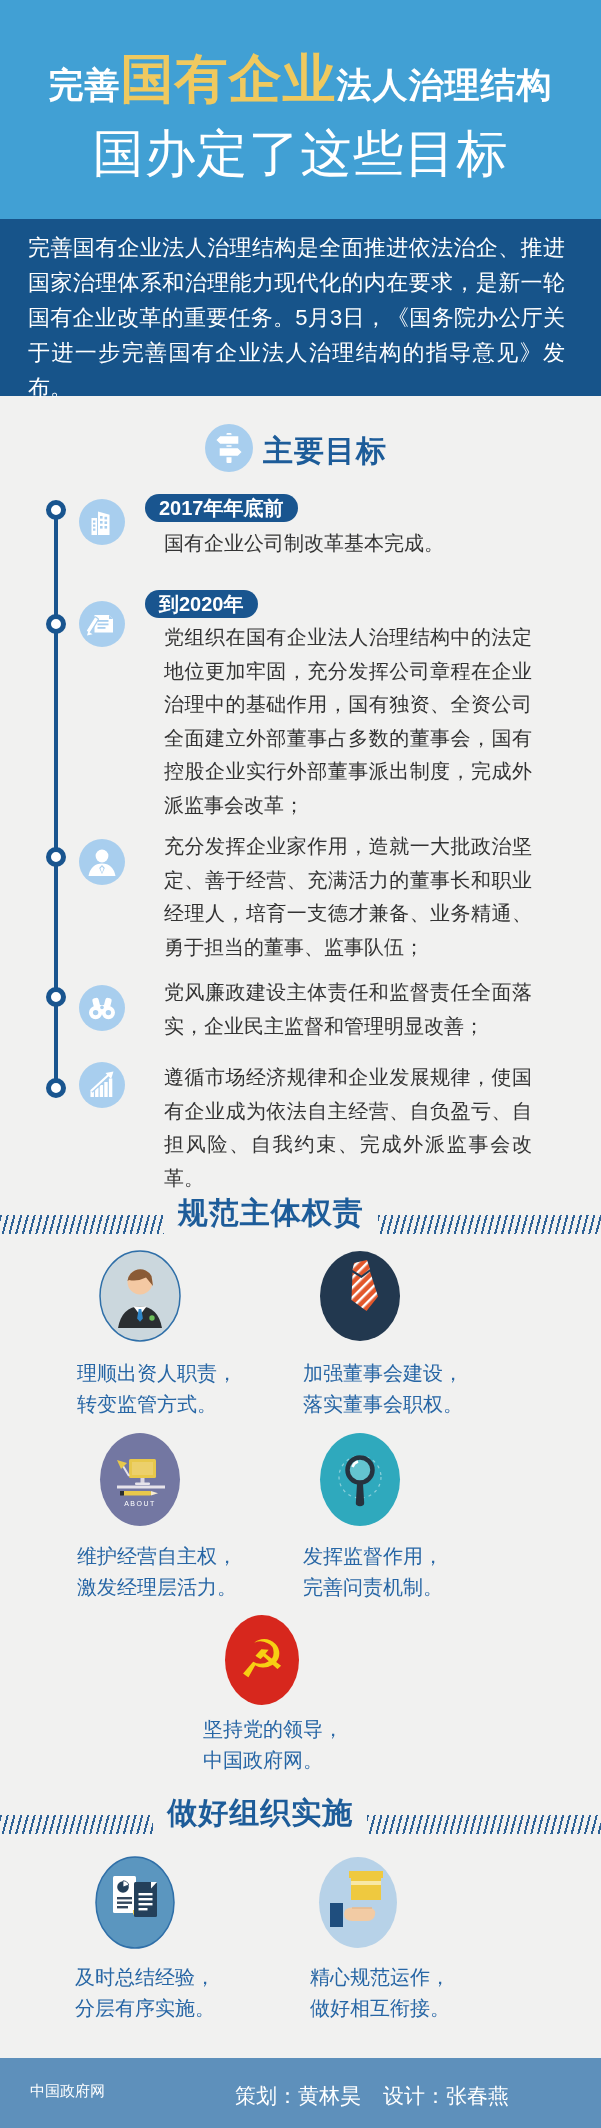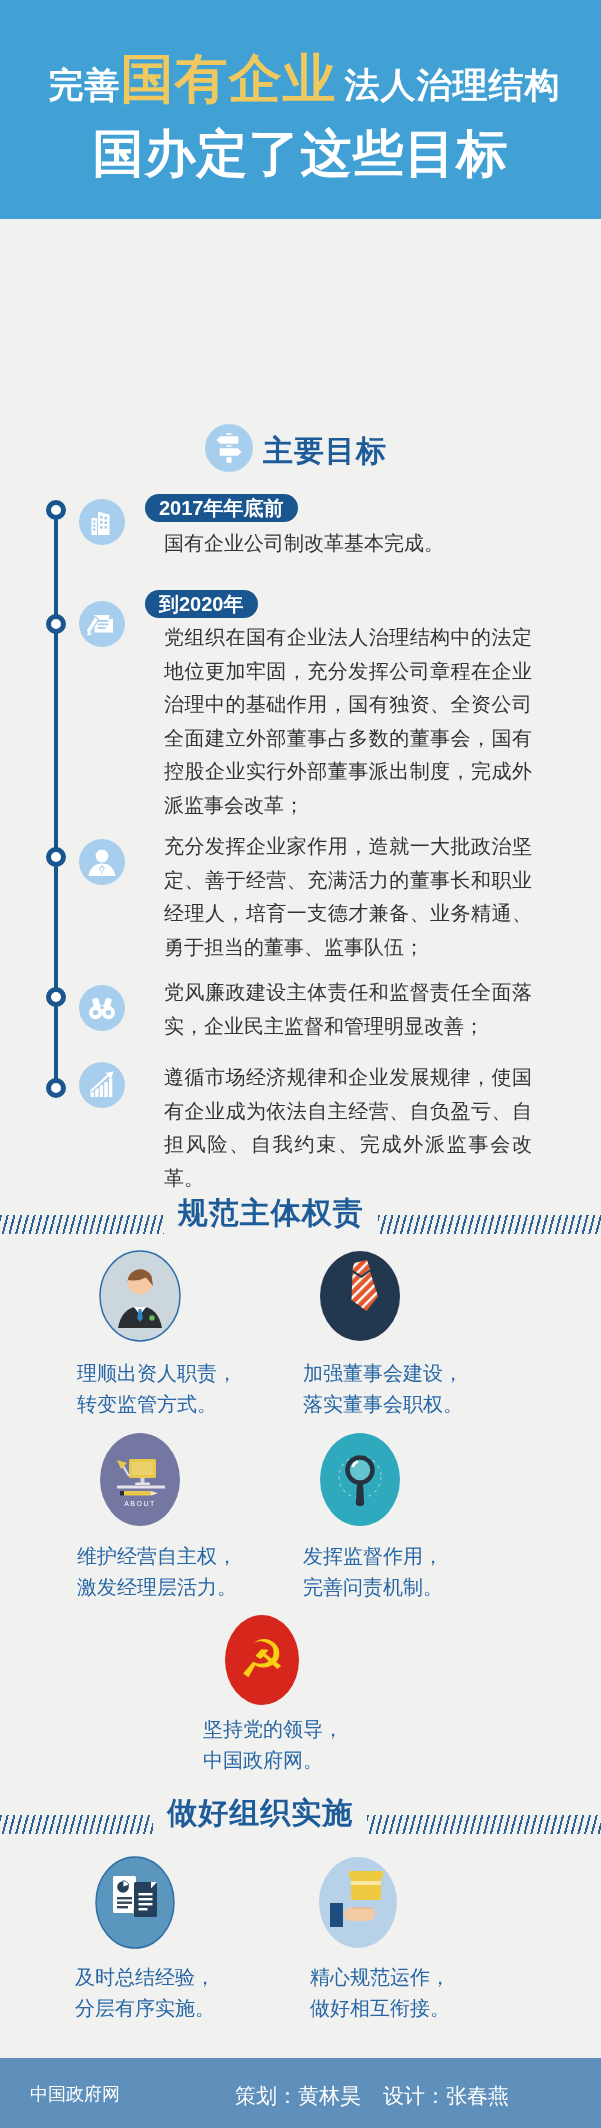--- a/index.html
+++ b/index.html
@@ -2,23 +2,23 @@
 <html><head>
 <meta charset="utf-8">
 <style>
   html,body{margin:0;padding:0;}
   body{font-family:"Liberation Sans","DejaVu Sans",sans-serif;background:#888;}
   .poster{position:relative;width:601px;height:2128px;margin:0 auto;background:#F1F1F0;overflow:hidden;}
 
   
   .hdr{position:absolute;top:0;left:0;width:601px;height:219px;background:#41A0D4;}
   .t1{position:absolute;top:0;left:0;width:100%;padding-top:44px;text-align:center;white-space:nowrap;color:#fff;font-weight:bold;}
-  .t1 .seg-s{font-size:35px;letter-spacing:1px;margin-left:8px;}
+  .t1 .seg-s{font-size:35px;letter-spacing:1px;}
   .t1 .seg-b{font-size:53px;color:#EFC95F;letter-spacing:1px;text-align:right;}
-  .t2{position:absolute;top:120px;left:0;width:100%;text-align:center;color:#fff;font-weight:bold;font-size:51px;letter-spacing:1px;white-space:nowrap;}
+  .t2{position:absolute;top:120px;left:0;width:100%;text-align:center;color:#fff;font-weight:normal;font-size:51px;letter-spacing:1px;white-space:nowrap;}
 
   
   .intro{position:absolute;top:219px;left:0;width:601px;height:177px;background:#17548A;box-sizing:border-box;padding:11px 36px 0 28px;}
   .intro p{margin:0;color:#fff;font-size:22px;line-height:35px;text-align:justify;}
 
   
   .sec-head-icon{position:absolute;left:205px;top:424px;width:48px;height:48px;}
   .sec-head-txt{position:absolute;left:263px;top:431px;font-size:30px;font-weight:bold;color:#1D5C99;letter-spacing:1px;}
 
   
@@ -33,35 +33,38 @@
   .stripe{height:19px;background:repeating-linear-gradient(105deg,#2E6296 0px,#2E6296 2px,rgba(0,0,0,0) 2px,rgba(0,0,0,0) 6.5px);}
   .stripe-title{font-size:30px;font-weight:bold;color:#1D5C99;margin:0 14px;white-space:nowrap;letter-spacing:1px;}
 
   
   .card-icon{position:absolute;}
   .caption{position:absolute;font-size:20px;line-height:31px;color:#2766A5;white-space:nowrap;}
   .caption span{display:block;}
 
   
   .ftr{position:absolute;top:2058px;left:0;width:601px;height:70px;background:#5E90BB;color:#fff;}
-  .ftr-site{position:absolute;left:30px;top:24px;font-size:18px;}
+  .ftr-site{position:absolute;left:30px;top:24px;font-size:15px;}
   .ftr-credits{position:absolute;left:235px;top:24px;font-size:21px;display:flex;gap:22px;white-space:nowrap;}
 </style>
 </head>
 <body>
 
 <div class="poster">
 
   <div class="hdr">
     <div class="t1">
       <span class="seg-s">完善</span><span class="seg-b">国有企业</span><span class="seg-s">法人治理结构</span>
     </div>
     <div class="t2">国办定了这些目标</div>
   </div>
 
+  <div class="intro">
+    <p>完善国有企业法人治理结构是全面推进依法治企、推进国家治理体系和治理能力现代化的内在要求，是新一轮国有企业改革的重要任务。5月3日，《国务院办公厅关于进一步完善国有企业法人治理结构的指导意见》发布。</p>
+  </div>
 
   <div class="sec-head-icon">
     <svg width="48" height="48" viewBox="0 0 48 48">
       <circle cx="24" cy="24" r="24" fill="#A8CEEE"></circle>
       <rect x="21.5" y="9" width="5" height="30" rx="1" fill="#fff"></rect>
       <path d="M34,11.5 h-19 l-4.5,4.5 4.5,4.5 h19 z" fill="#fff" stroke="#A8CEEE" stroke-width="1.4"></path>
       <path d="M14,23.5 h19 l4.5,4.5 -4.5,4.5 h-19 z" fill="#fff" stroke="#A8CEEE" stroke-width="1.4"></path>
     </svg>
   </div>
   <div class="sec-head-txt">主要目标</div>

